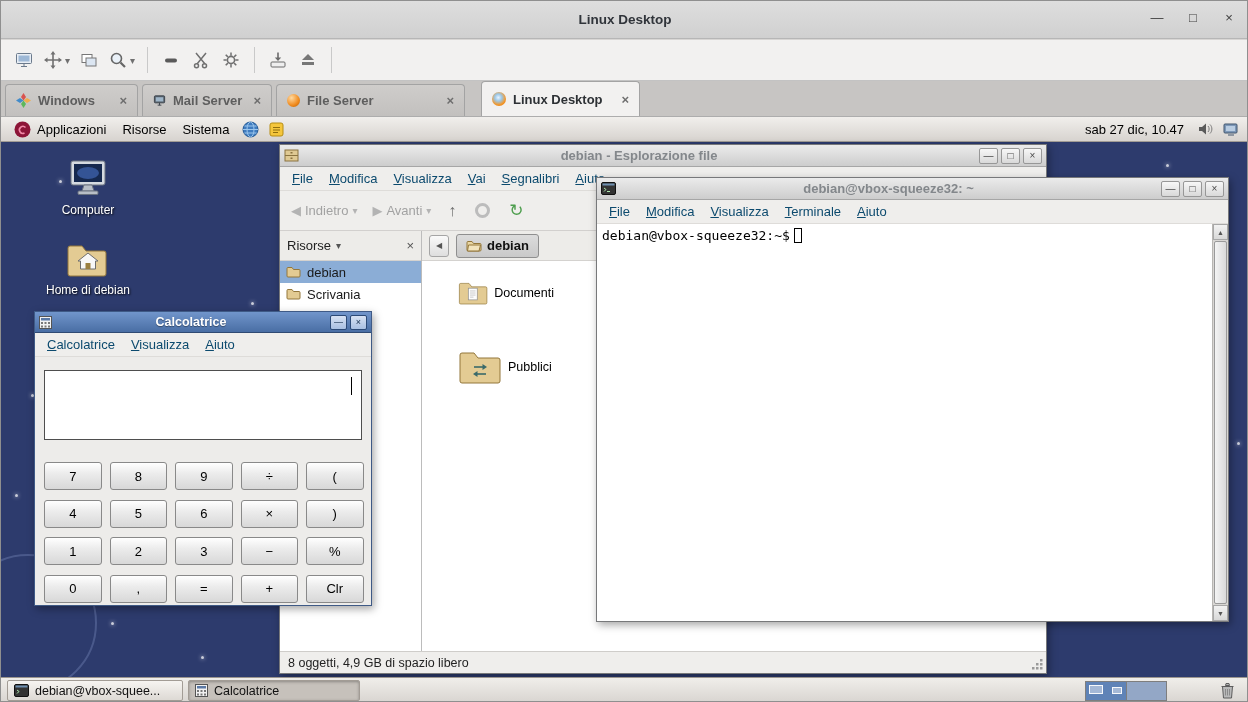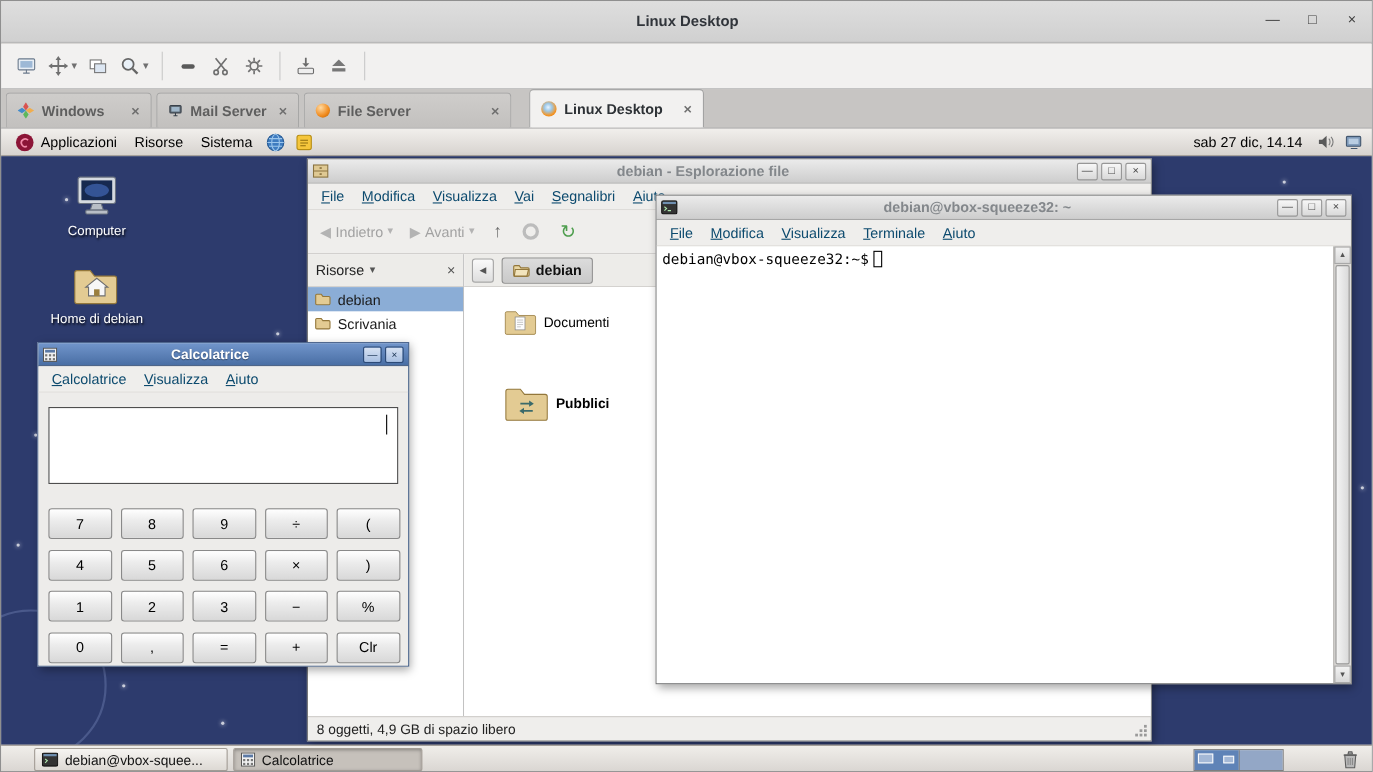--- a/index.html
+++ b/index.html
@@ -91,21 +91,21 @@
   .calc-body { position:absolute; left:0; top:45px; right:0; bottom:0; background:#edecea; }
   .calc-display { position:absolute; left:9px; right:9px; top:13px; height:70px; background:#fff; border:1px solid #4e4e4e; }
   .calc-display-value { position:absolute; right:12px; top:6px; font-size:14px; color:#000; }
   .calc-caret { position:absolute; right:9px; top:6px; width:1px; height:18px; background:#000; }
   .calc-keys { position:absolute; left:9px; top:105px; display:grid; grid-template-columns:repeat(5,57.5px); grid-auto-rows:28px; column-gap:8px; row-gap:9.5px; }
   .calc-key { border:1px solid #898989; border-radius:3px; background:linear-gradient(#ffffff,#ececec 40%,#d8d8d8); display:flex; align-items:center; justify-content:center; font-size:13px; color:#000; }
 
   
   .gnome-panel-bottom { position:absolute; left:0; top:676px; width:1248px; height:26px; background:linear-gradient(#f0eeea,#d8d4d0); border-top:1px solid #9c968f; display:flex; align-items:center; padding:0 6px; gap:5px; }
   .task-btn { height:21px; display:flex; align-items:center; gap:6px; padding:0 6px; border:1px solid #a29c95; border-radius:2px; background:linear-gradient(#f6f4f1,#ddd9d4); font-size:12.5px; color:#111; overflow:hidden; white-space:nowrap; flex:none; }
-  .task-btn.first { margin-left:24px; }
+  .task-btn.first { }
   .task-btn.active { background:#c6c1bb; box-shadow:inset 0 1px 3px rgba(0,0,0,0.3); }
   .task-label { overflow:hidden; white-space:nowrap; }
   .ws-switcher { margin-left:auto; display:flex; height:20px; border:1px solid #7e7e7e; }
   .ws-cell { width:40px; height:18px; }
   .ws-cell.active { position:relative; background:#5f83b7; }
   .ws-cell.inactive { background:#93a7c6; border-left:1px solid #7e7e7e; }
   .ws-mini { position:absolute; border:1px solid rgba(255,255,255,0.9); background:rgba(220,228,240,0.55); }
   .panel-trash { margin-left:48px; margin-right:8px; }
 </style>
 </head>
@@ -238,21 +238,21 @@
           <ellipse cx="8.5" cy="8.5" rx="3.5" ry="7.5" fill="none" stroke="#9cc6ec"></ellipse>
           <path d="M1 8.5h15M2.5 5h12M2.5 12h12" stroke="#9cc6ec" fill="none"></path>
         </svg>
     </div>
     <div class="panel-applet">
       <svg width="15" height="15" viewBox="0 0 15 15">
           <rect x="1" y="1" width="13" height="13" rx="2" fill="#f5c63c" stroke="#b68d12"></rect>
           <path d="M4 5.5h7M4 8h7M4 10.5h5" stroke="#8f6e0e"></path>
         </svg>
     </div>
-    <div class="panel-clock">sab 27 dic, 14.14</div>
+    <div class="panel-clock">sab 27 dic, 10.47</div>
     <div class="panel-applet">
       <svg width="16" height="14" viewBox="0 0 16 14">
           <path d="M2 5h3l4-3.5v11L5 9H2z" fill="#5a5a5a"></path>
           <path d="M11 4c1.5 1.5 1.5 4.5 0 6M13 2.5c2.5 2.5 2.5 6.5 0 9" stroke="#7a7a7a" fill="none"></path>
         </svg>
     </div>
     <div class="panel-applet">
       <svg width="16" height="13" viewBox="0 0 16 13">
           <rect x="1" y="1" width="13" height="9" rx="1" fill="#7d98b8" stroke="#42566e"></rect>
           <rect x="3" y="3" width="9" height="5" fill="#b9cde2"></rect>
@@ -363,21 +363,21 @@
         </div>
         <div class="fm-files">
           <div class="file-item" style="left:36px; top:14px;">
             <svg width="44" height="36" viewBox="0 0 44 36">
                 <path d="M2 6a2 2 0 0 1 2-2h12l4 5h20a2 2 0 0 1 2 2v21a2 2 0 0 1-2 2H4a2 2 0 0 1-2-2z" fill="#e3cb93" stroke="#93773b"></path>
                 <rect x="15" y="11" width="13" height="17" fill="#fdfdfd" stroke="#8c8c8c"></rect>
                 <path d="M17.5 15h8M17.5 18h8M17.5 21h8M17.5 24h5" stroke="#b5b5b5"></path>
               </svg>
             <span>Documenti</span>
           </div>
-          <div class="file-item" style="left:36px; top:88px;font-weight:bold;">
+          <div class="file-item" style="left:36px; top:88px;">
             <svg width="44" height="36" viewBox="0 0 44 36">
                 <path d="M2 6a2 2 0 0 1 2-2h12l4 5h20a2 2 0 0 1 2 2v21a2 2 0 0 1-2 2H4a2 2 0 0 1-2-2z" fill="#e3cb93" stroke="#93773b"></path>
                 <path d="M16 18h9" stroke="#3a6a6a" stroke-width="1.6"></path>
                 <path d="M29 18l-4.5-3v6z" fill="#3a6a6a"></path>
                 <path d="M19 25h9" stroke="#3a6a6a" stroke-width="1.6"></path>
                 <path d="M15 25l4.5-3v6z" fill="#3a6a6a"></path>
               </svg>
             <span>Pubblici</span>
           </div>
         </div>

